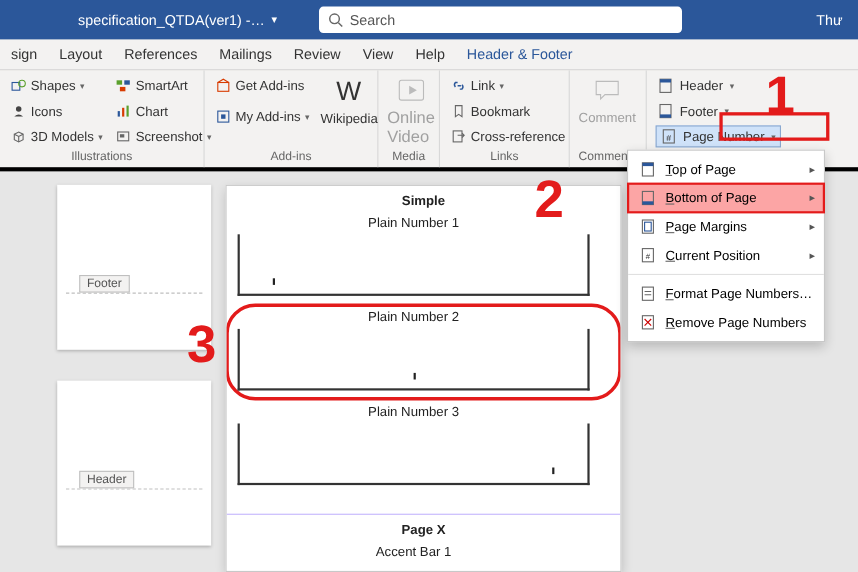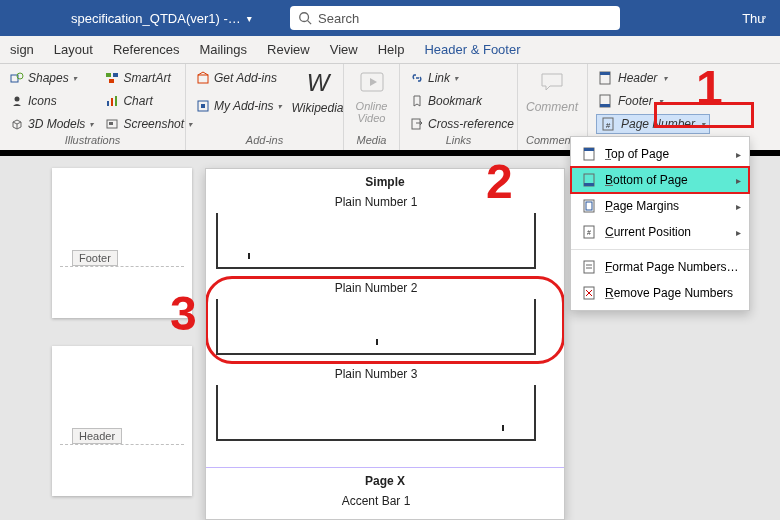--- a/index.html
+++ b/index.html
@@ -13,21 +13,21 @@
   .searchwrap { flex: 1; display:flex; align-items:center;text-decoration:underline; }
   .searchbox { width: 330px; height: 24px; background: #fff; border-radius: 4px; display:flex; align-items:center; padding: 0 8px; color: #555; font-size: 13px; gap:6px; }
   .title-right { padding: 0 14px; }
 
   
   .tabs { height: 28px; background: #f3f2f1; display:flex; align-items:flex-start; font-size: 13px; color:#333; border-bottom: 1px solid #d0d0d0; }
   .tab { padding: 0 10px; height:100%; display:flex; align-items:center; cursor:pointer; }
   .tab.active { color:#2b579a; }
 
   
-  .ribbon { height: 92px; background: #f3f2f1; display:flex; border-bottom: 6px solid #000000; font-size: 12px; color:#333; position:relative;font-style:italic; }
+  .ribbon { height: 92px; background: #f3f2f1; display:flex; border-bottom: 4px solid #000000; font-size: 12px; color:#333; position:relative; }
   .group { border-right: 1px solid #d8d8d8; padding: 4px 8px 2px 8px; display:flex; flex-direction:column; justify-content:space-between; }
   .group-body { display:flex; gap:8px; }
   .group-label { text-align:center; font-size: 11px; color:#666; padding-bottom:2px; }
   .col { display:flex; flex-direction:column; gap:3px; }
   .rbtn { display:flex; align-items:center; gap:4px; height:20px; padding: 0 2px; cursor:pointer; white-space:nowrap; }
   .rbtn .chev { font-size:8px; color:#666; }
   .ico { width:14px; height:14px; display:inline-flex; align-items:center; justify-content:center; }
   .bigbtn { display:flex; flex-direction:column; align-items:center; justify-content:center; width:52px; gap:4px; color:#333; }
   .bigbtn.dis { color:#a0a0a0; }
   .bigico { width:28px; height:28px; display:flex; align-items:center; justify-content:center; }
@@ -52,21 +52,21 @@
   .gal-title { font-size:12px; color:#222; padding-bottom:4px; }
   .gal-prev { height:56px; border-left:2px solid #333; border-right:2px solid #333; border-bottom:2px solid #333; position:relative; }
   .gal-item.sel { outline:3px solid #e31b1b; outline-offset:-2px;border-radius:26px; }
   .tick { position:absolute; width:2px; height:6px; background:#222; top:40px; }
   .num2 { position:absolute; left:486px; top:-2px; color:#e31b1b; font-size:48px; font-weight:700; pointer-events:none; }
   .num3 { position:absolute; left:170px; top:130px; color:#e31b1b; font-size:48px; font-weight:700; pointer-events:none; }
 
   
   .menu { position:absolute; left:570px; top:-20px; width:180px; background:#fff; border:1px solid #c8c8c8; box-shadow: 0 4px 10px rgba(0,0,0,0.2); padding:4px 0; font-size:12px; }
   .mitem { display:flex; align-items:center; gap:8px; height:26px; padding:0 10px; cursor:pointer; position:relative; }
-  .mitem.hl { background:#5eead4; outline:2px solid #e31b1b; outline-offset:-1px; }
+  .mitem.hl { background:#fca5a5; outline:2px solid #e31b1b; outline-offset:-1px; }
   .mitem .arrow { position:absolute; right:8px; font-size:10px; color:#555; }
   .msep { height:1px; background:#e0e0e0; margin:4px 0; }
   .mico { width:16px; height:16px; display:flex; align-items:center; justify-content:center; }
   .ul { text-decoration: underline; text-decoration-color:#666; }
 
   svg { display:block; }
 </style>
 </head>
 <body>
 
@@ -208,21 +208,21 @@
 
   <div class="group" style="width:56px">
     <div class="group-body">
       <div class="bigbtn dis">
         <div class="bigico">
             <svg width="28" height="24">
               <rect x="3" y="3" width="22" height="18" rx="2" fill="none" stroke="#bbb"></rect>
               <polygon points="12,8 12,16 19,12" fill="#bbb"></polygon>
             </svg>
           </div>
-        <span style="font-size:11px; line-height:1.1; text-align:center">Online Video</span>
+        <span style="font-size:15px; line-height:1.1; ">Online Video</span>
       </div>
     </div>
     <div class="group-label">Media</div>
   </div>
 
   <div class="group" style="width:118px">
     <div class="group-body">
       <div class="col">
         <div class="rbtn">
             <span class="ico">

